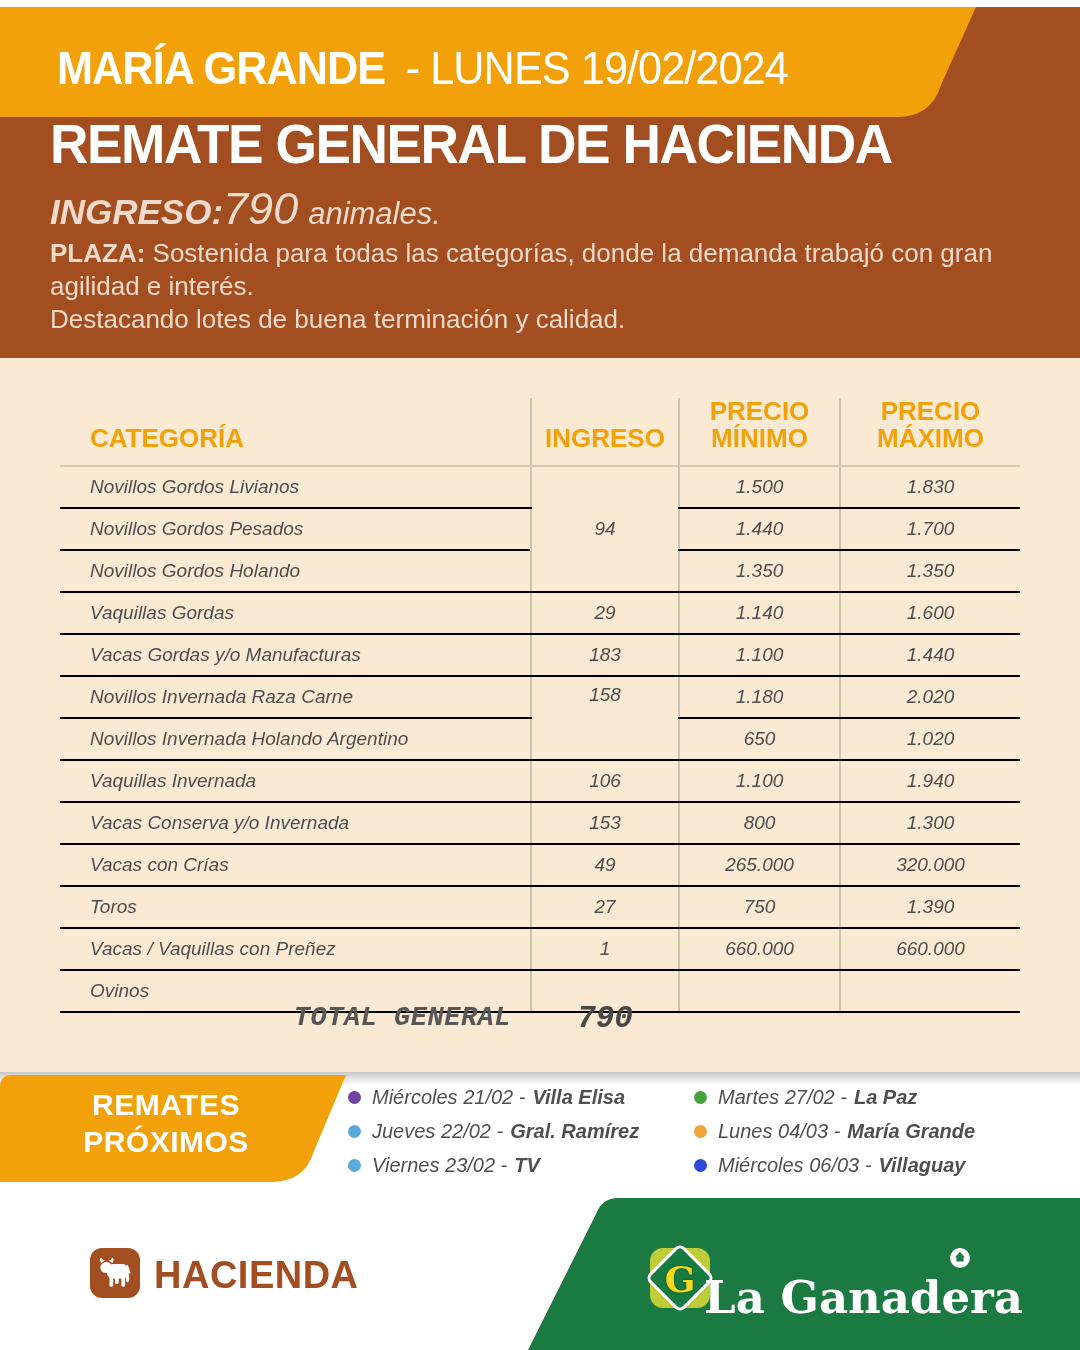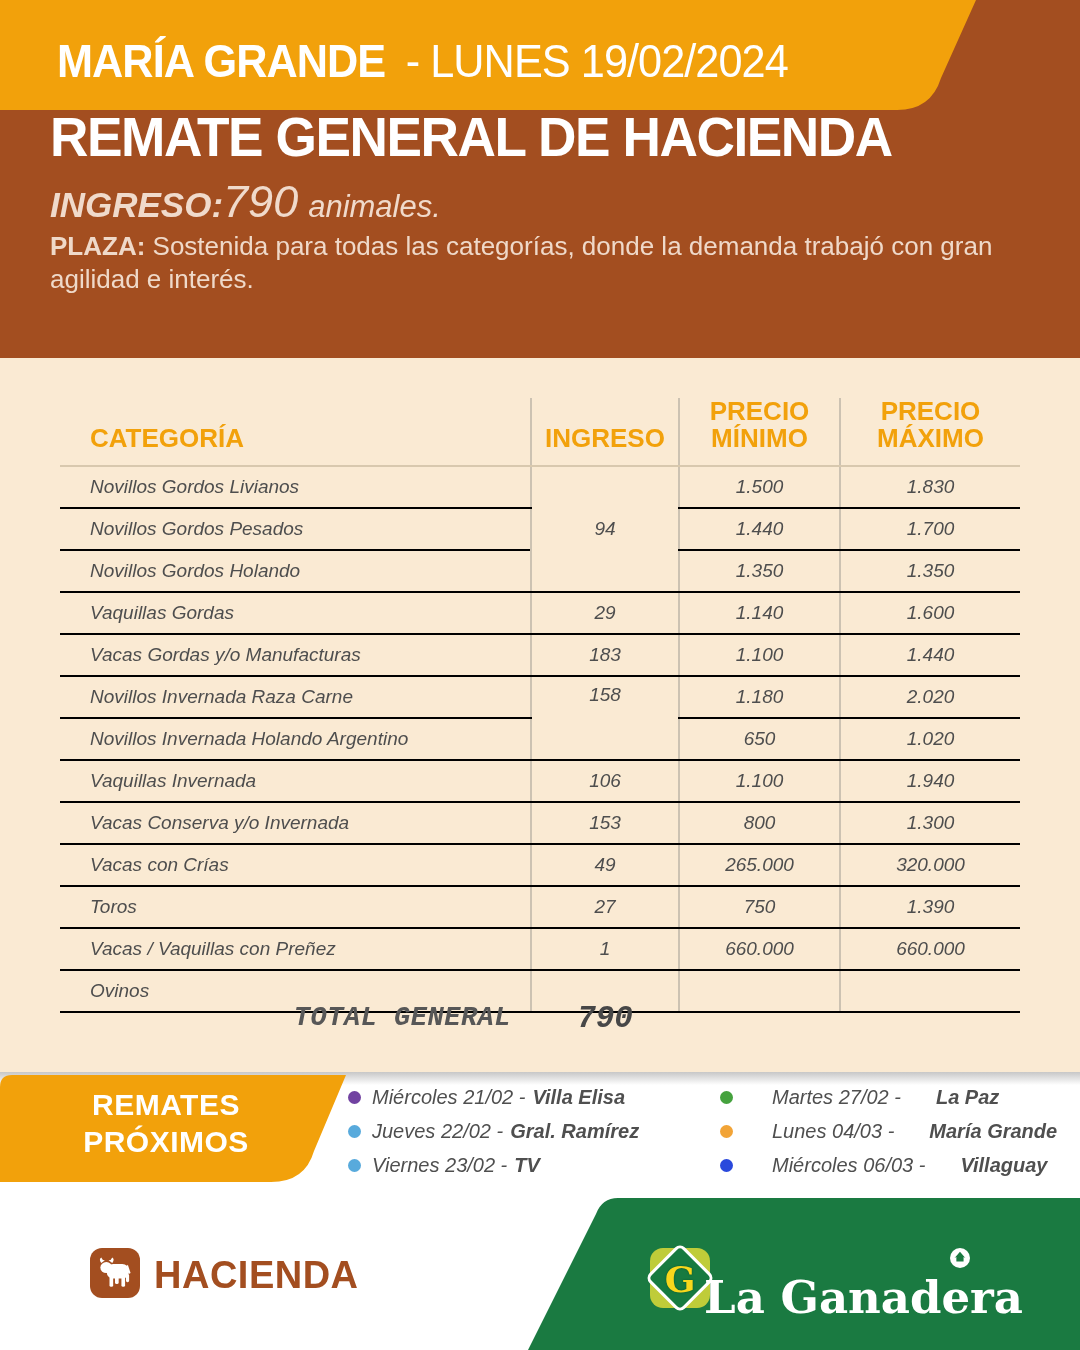--- a/index.html
+++ b/index.html
@@ -1,20 +1,20 @@
 <!DOCTYPE html>
 <html><head>
 <meta charset="utf-8">
 <style>
   html,body{margin:0;padding:0;}
   body{font-family:"Liberation Sans",sans-serif;}
   .page{position:relative;width:1080px;height:1350px;background:#ffffff;overflow:hidden;}
 
   
-  .hero{position:absolute;left:0;top:0;width:1080px;height:358px;background:#A34E20;}
+  .hero{position:absolute;left:0;top:7px;width:1080px;height:358px;background:#A34E20;}
   .banner-svg{position:absolute;left:0;top:0;}
   .banner-text{position:absolute;left:57px;top:34px;white-space:nowrap;color:#fff;font-size:46px;
     transform:scaleX(0.94);transform-origin:left center;letter-spacing:-1px;}
   .banner-text .place{font-weight:700;}
   .banner-text .date{font-weight:400;margin-left:10px;}
   .hero-title{position:absolute;left:50px;top:104px;margin:0;color:#fff;font-size:56px;font-weight:700;
     white-space:nowrap;transform:scaleX(0.95);transform-origin:left center;letter-spacing:-1.5px;}
   .ingreso-line{position:absolute;left:50px;top:176px;display:flex;align-items:baseline;color:#F0DACB;}
   .ingreso-line .lbl{font-size:35px;font-weight:700;font-style:italic;}
   .ingreso-line .val{font-size:45px;font-weight:400;font-style:italic;margin-right:10px;}
@@ -44,21 +44,21 @@
   .fold{position:absolute;left:0;top:1072px;width:1080px;height:13px;
     background:linear-gradient(to bottom,#c7c7c7,#ffffff);}
 
   
   .prox-svg{position:absolute;left:0;top:1075px;}
   .prox-text{position:absolute;left:56px;top:1086px;width:220px;text-align:center;color:#fff;
     font-size:30px;font-weight:700;line-height:37px;letter-spacing:0.5px;}
   .up-item{position:absolute;height:32px;display:flex;align-items:center;font-size:20px;font-style:italic;color:#4F4F4F;white-space:nowrap;}
   .bullet{width:13px;height:13px;border-radius:50%;margin-right:11px;flex:0 0 auto;}
   .up-item .loc{font-weight:700;margin-left:7px;}
-  .c1{left:348px;} .c2{left:720px;gap:28px;}
+  .c1{left:348px;} .c2{left:694px;}
   .r1{top:1081px;} .r2{top:1115px;} .r3{top:1149px;}
 
   
   .hac-badge{position:absolute;left:90px;top:1248px;width:50px;height:50px;background:#A34E20;border-radius:12px;}
   .hac-badge svg{position:absolute;left:3px;top:4px;}
   .hac-word{position:absolute;left:154px;top:1254px;font-size:38px;font-weight:700;color:#A34E20;letter-spacing:0.5px;}
   .green-svg{position:absolute;left:520px;top:1196px;}
   .gd-logo{position:absolute;left:648px;top:1246px;width:64px;height:64px;}
   .gd-outer{position:absolute;left:2px;top:2px;width:60px;height:60px;background:#BFCC39;border-radius:13px;}
   .gd-diamond{position:absolute;left:7px;top:7px;width:50px;height:50px;background:#177A40;border:3px solid #fff;
@@ -83,20 +83,21 @@
       <span class="date">- LUNES 19/02/2024</span>
     </div>
     <h1 class="hero-title">REMATE GENERAL DE HACIENDA</h1>
     <div class="ingreso-line">
       <span class="lbl">INGRESO:</span>
       <span class="val">790</span>
       <span class="suf">animales.</span>
     </div>
     <div class="plaza">
       <div><span class="lbl">PLAZA:</span> <span>Sostenida para todas las categorías, donde la demanda trabajó con gran agilidad e interés.</span></div>
+      <div>Destacando lotes de buena terminación y calidad.</div>
     </div>
   </div>
 
   <div class="cream">
     <table class="prices">
       <colgroup>
           <col style="width:471px">
           <col style="width:148px">
           <col style="width:161px">
           <col style="width:180px">

